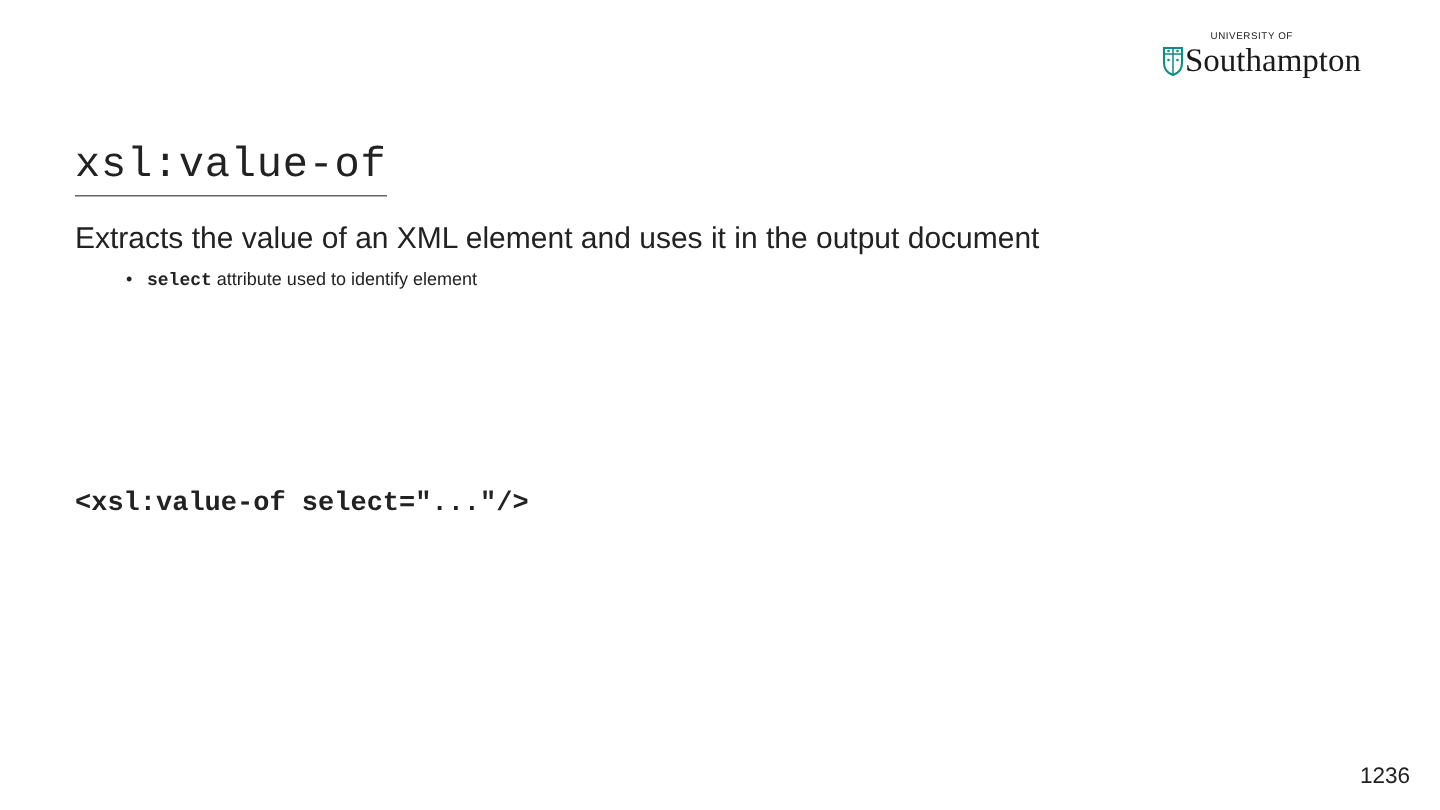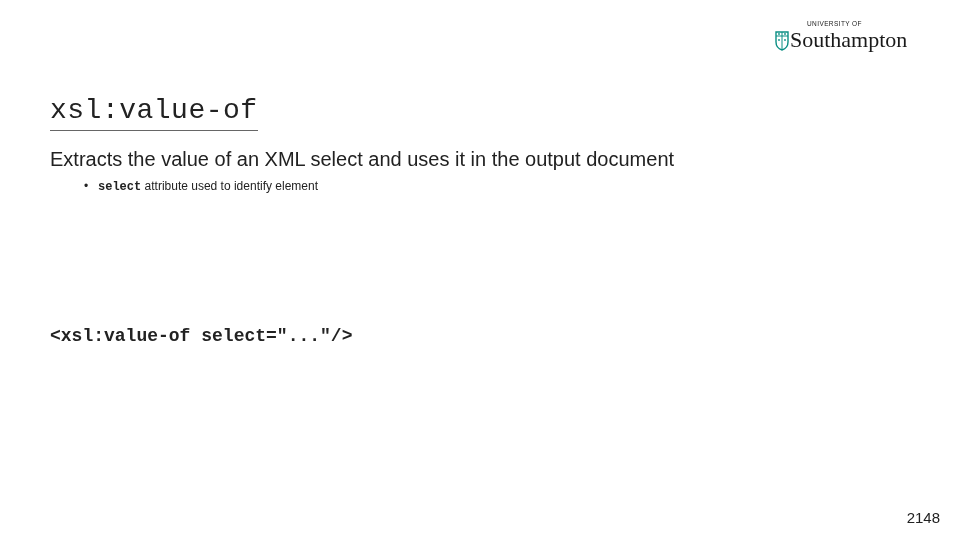--- a/index.html
+++ b/index.html
@@ -35,25 +35,25 @@
         <circle cx="11" cy="16" r="0.9" fill="#0b8f84"></circle>
         <circle cx="5" cy="22" r="0.9" fill="#0b8f84"></circle>
         <circle cx="11" cy="22" r="0.9" fill="#0b8f84"></circle>
       </g>
     </svg>
   </div>
 
   <div class="title mono">xsl:value-of</div>
 
   <div class="body">
-    <div class="intro">Extracts the value of an XML select and uses it in the output document</div>
+    <div class="intro">Extracts the value of an XML element and uses it in the output document</div>
     <div class="bullets">
       <div class="bullet">
         <span class="mono bold">select</span><span> attribute used to identify element</span>
       </div>
     </div>
   </div>
 
   <div class="code">&lt;xsl:value-of select="..."/&gt;</div>
 
-  <div class="pagenum">2148</div>
+  <div class="pagenum">1236</div>
 
 </div>
 
 </body></html>

